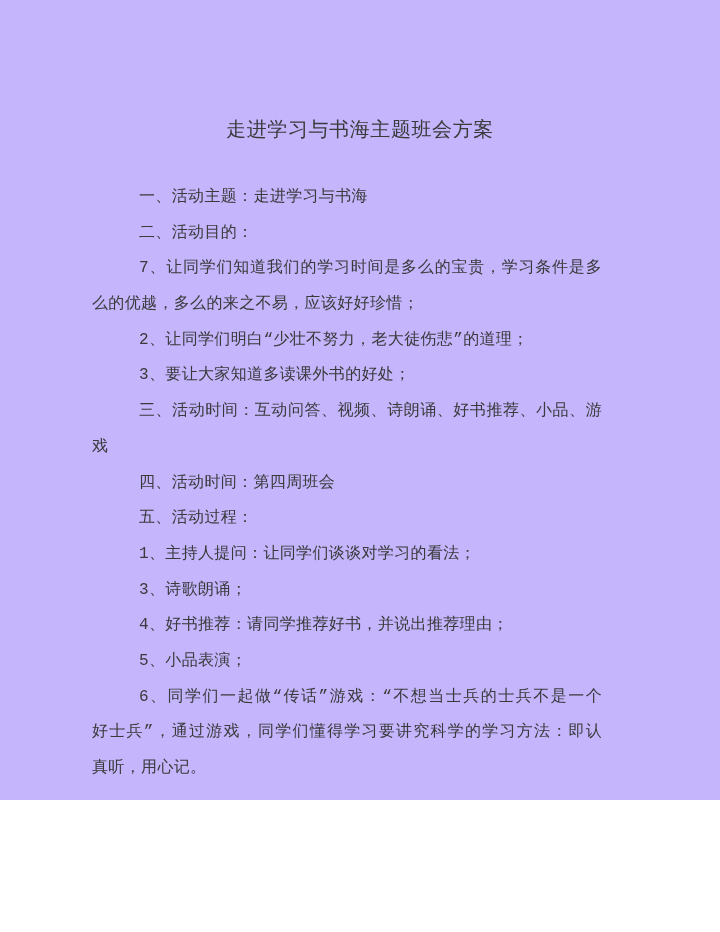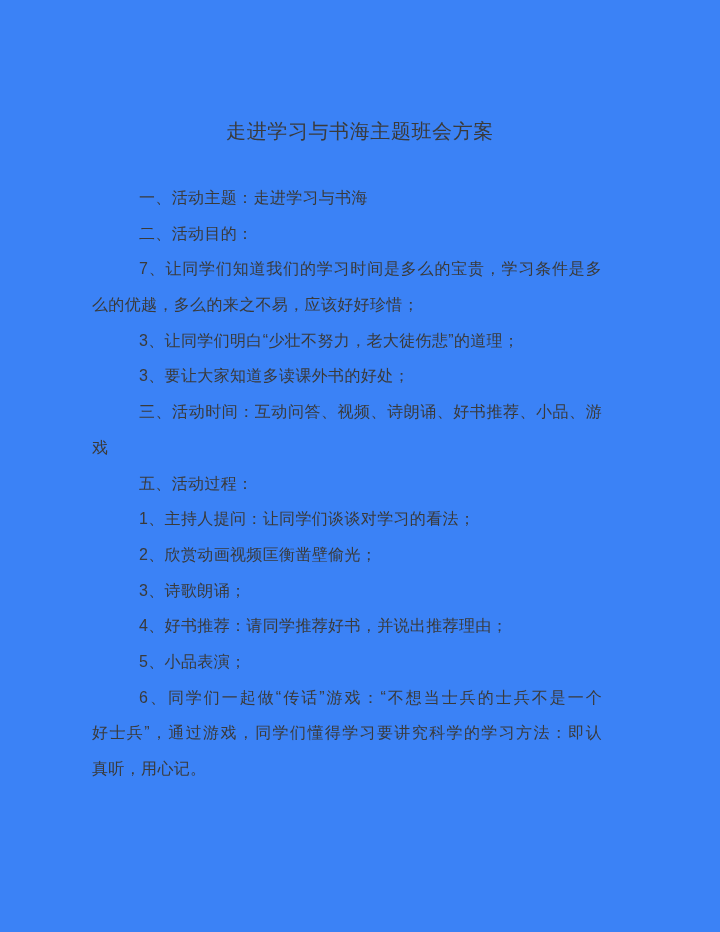--- a/index.html
+++ b/index.html
@@ -3,24 +3,24 @@
 <meta charset="utf-8">
 <style>
   html, body {
     margin: 0;
     padding: 0;
     background: #ffffff;
   }
   .page {
     position: relative;
     width: 720px;
-    height: 932px;
-    background: #3b82f6;
+    height: 800px;
+    background: #c4b5fd;
     overflow: hidden;
-    font-family: Liberation Sans, sans-serif;
+    font-family: Liberation Mono, monospace;
     color: #3a3a3a;
   }
   .doc-title {
     position: absolute;
     top: 112px;
     left: 0;
     width: 720px;
     margin: 0;
     text-align: center;
     font-size: 20px;
@@ -55,27 +55,27 @@
 </head>
 <body>
 
 <div class="page">
   <h1 class="doc-title">走进学习与书海主题班会方案</h1>
   <div class="doc-body">
       <div class="text-line indent">一、活动主题：走进学习与书海</div>
       <div class="text-line indent">二、活动目的：</div>
       <div class="text-line indent fill">7、让同学们知道我们的学习时间是多么的宝贵，学习条件是多</div>
       <div class="text-line">么的优越，多么的来之不易，应该好好珍惜；</div>
-      <div class="text-line indent">3、让同学们明白“少壮不努力，老大徒伤悲”的道理；</div>
+      <div class="text-line indent">2、让同学们明白“少壮不努力，老大徒伤悲”的道理；</div>
       <div class="text-line indent">3、要让大家知道多读课外书的好处；</div>
       <div class="text-line indent fill">三、活动时间：互动问答、视频、诗朗诵、好书推荐、小品、游</div>
       <div class="text-line">戏</div>
+      <div class="text-line indent">四、活动时间：第四周班会</div>
       <div class="text-line indent">五、活动过程：</div>
       <div class="text-line indent">1、主持人提问：让同学们谈谈对学习的看法；</div>
-      <div class="text-line indent">2、欣赏动画视频匡衡凿壁偷光；</div>
       <div class="text-line indent">3、诗歌朗诵；</div>
       <div class="text-line indent">4、好书推荐：请同学推荐好书，并说出推荐理由；</div>
       <div class="text-line indent">5、小品表演；</div>
       <div class="text-line indent fill">6、同学们一起做“传话”游戏：“不想当士兵的士兵不是一个</div>
       <div class="text-line fill">好士兵”，通过游戏，同学们懂得学习要讲究科学的学习方法：即认</div>
       <div class="text-line">真听，用心记。</div>
     </div>
 </div>
 
 </body></html>

